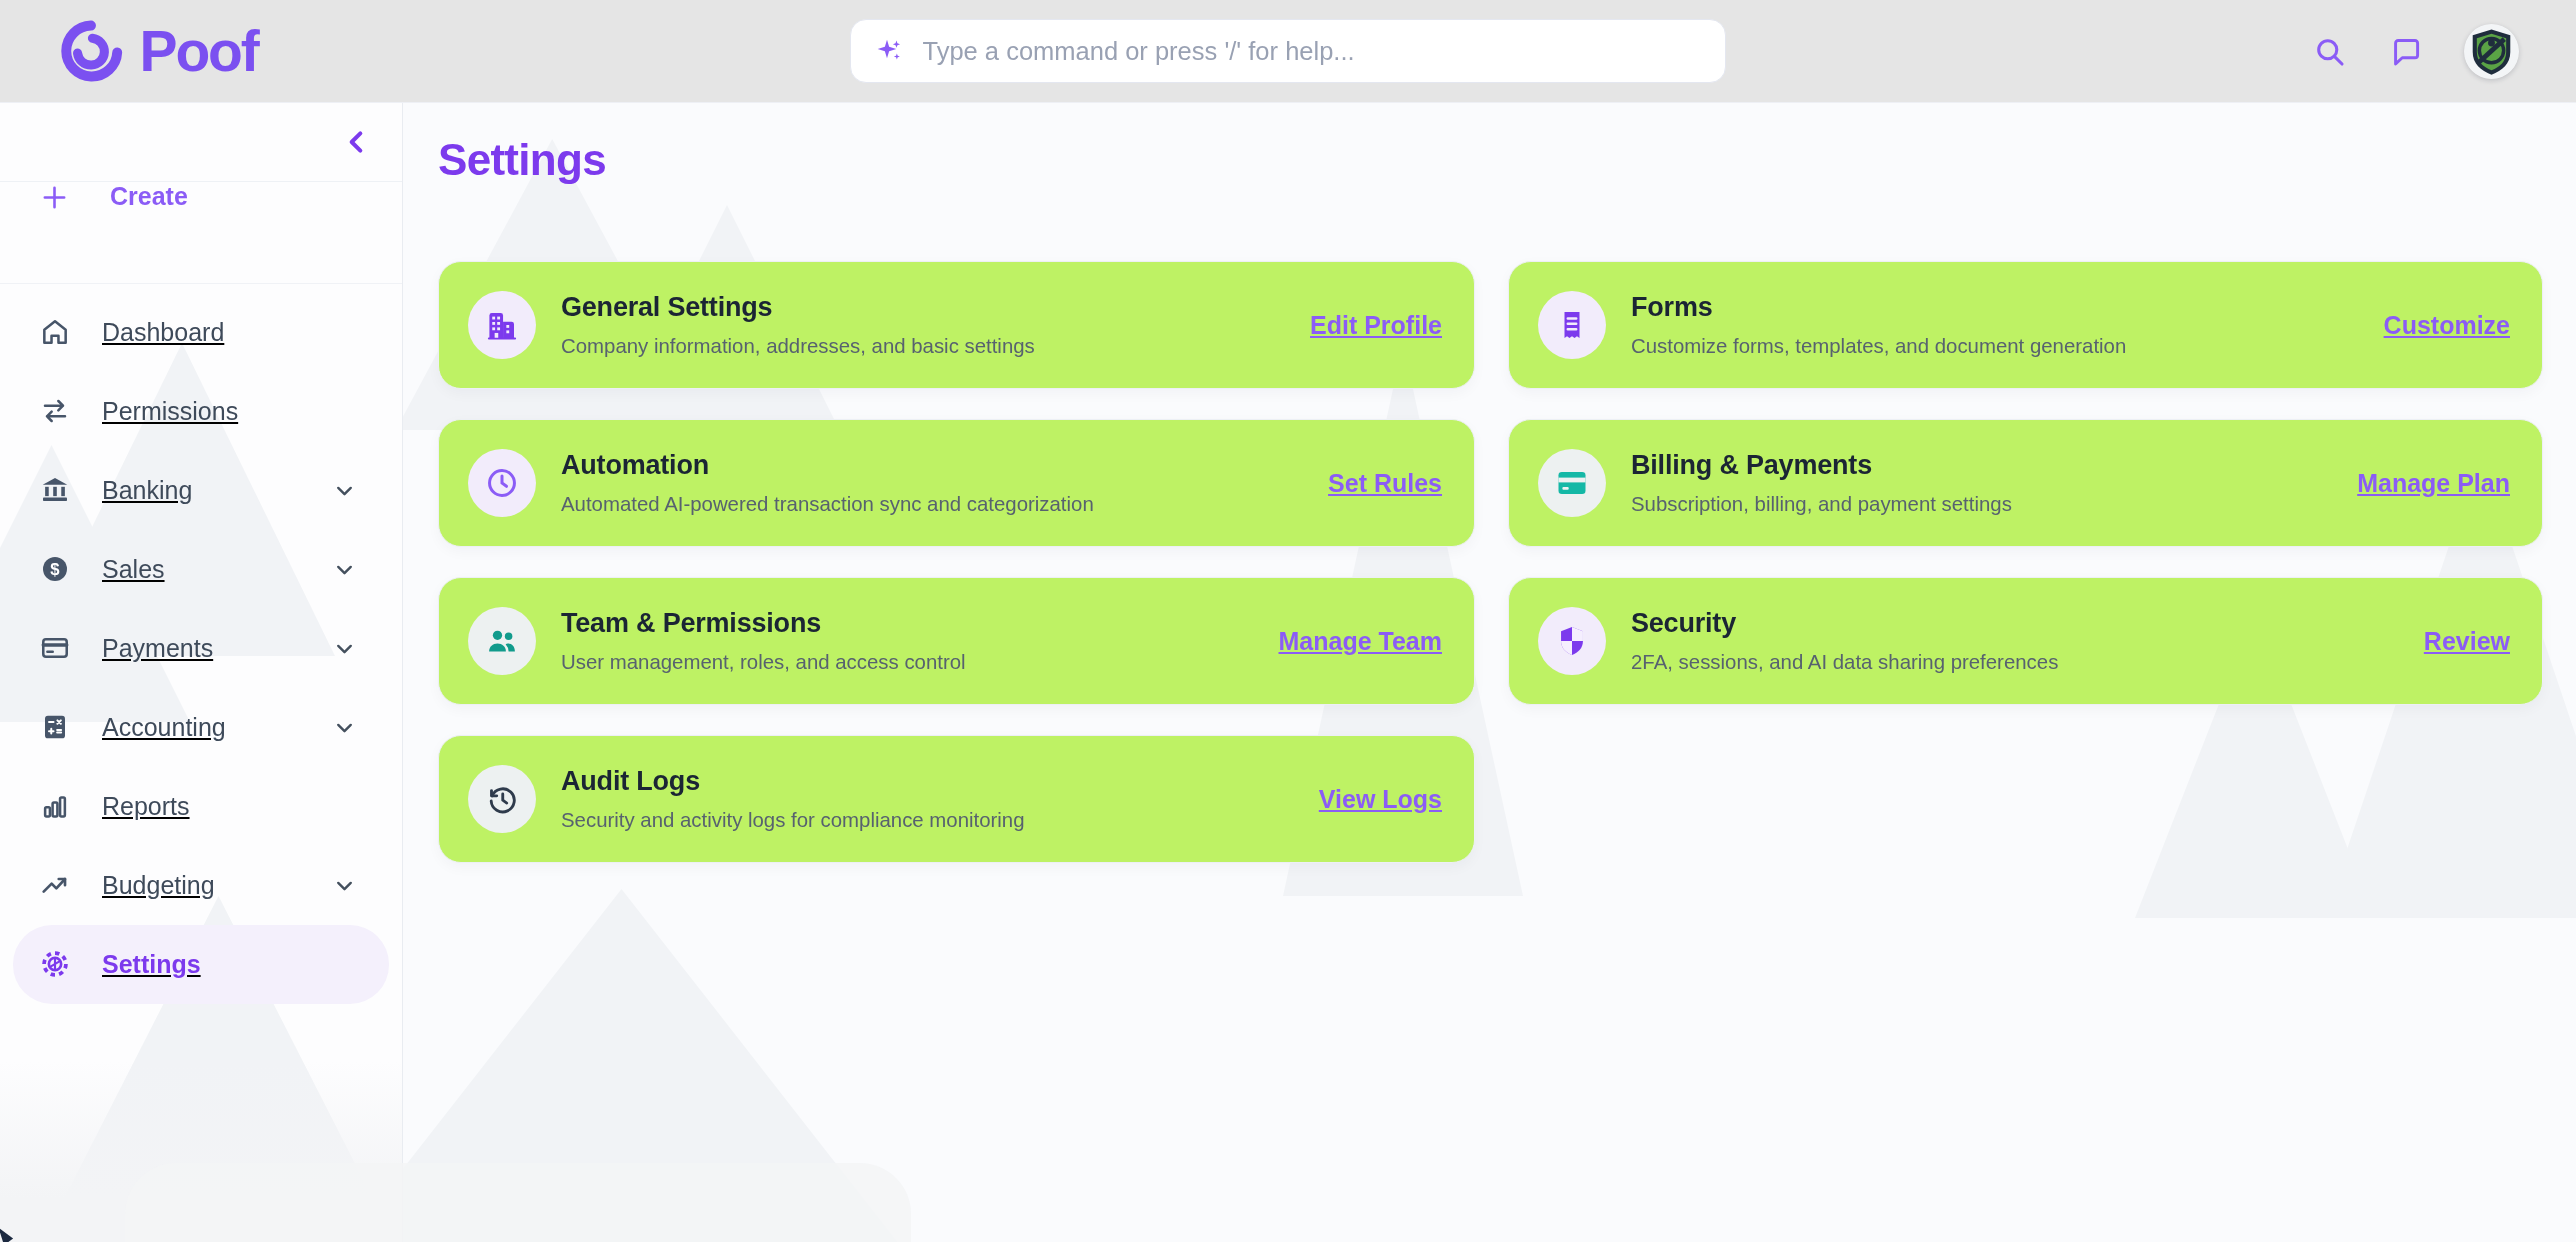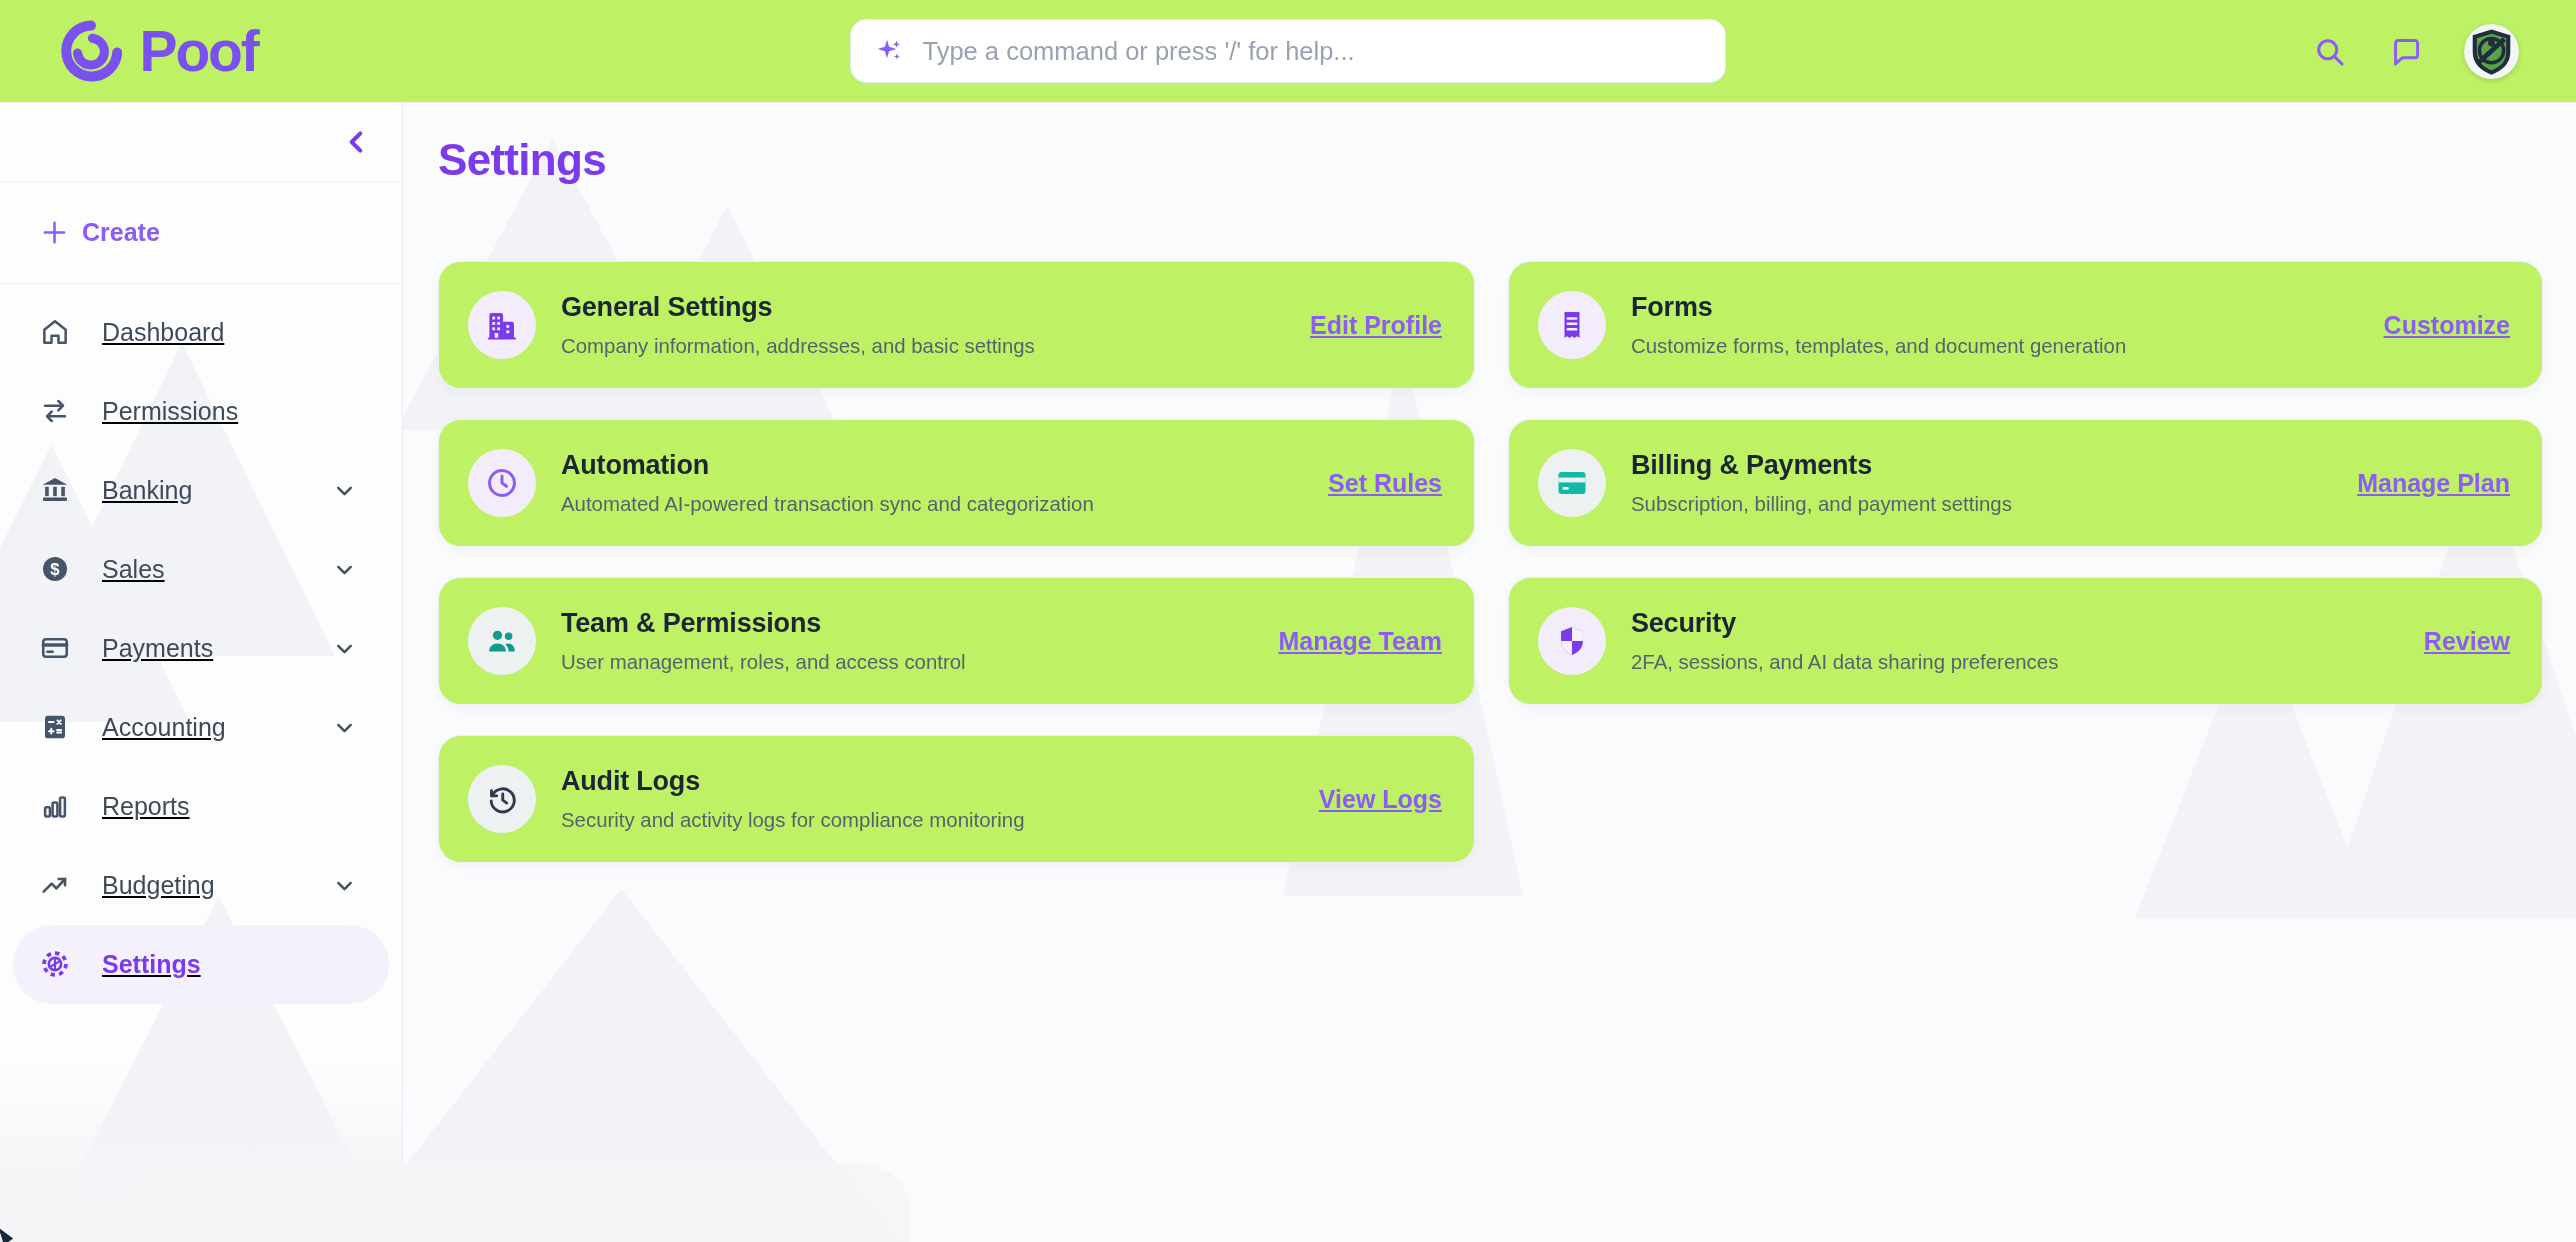--- a/index.html
+++ b/index.html
@@ -12,21 +12,21 @@
   :root{
     --violet:#7c3aed; --violet2:#8b5cf6; --logo:#7b50f0;
     --ink:#1b2534; --muted:#57626f; --navlabel:#3e4a5a; --iconc:#475569;
     --border:#edf0f5; --teal:#14b8a6; --teal2:#119b8c; --dark:#2f3b4c;
     --tint-purple:#f2ecfb; --tint-gray:#edf1f1;
   }
   svg{display:block;}
 
   
   .header{
-    height:103px; background:#bef264; border-bottom:1.5px solid #eef0f5;
+    height:103px; background:#e5e5e5; border-bottom:1.5px solid #eef0f5;
     display:flex; align-items:center; padding:0 57px; position:relative; z-index:6;
   }
   .logo{ display:flex; align-items:center; gap:14.6px; cursor:pointer; }
   .logo-swirl{ width:68px; height:68px; }
   .logo-text{ font-size:57px; font-weight:800; color:var(--logo); letter-spacing:-2.2px; }
   .cmdbar{
     position:absolute; left:50%; top:50%; transform:translate(-50%,-50%);
     width:876px; height:64px; background:#fff;
     border:1.5px solid #e4e7f0; border-radius:16px;
     display:flex; align-items:center; gap:17.5px; padding:16px 22px;
@@ -45,21 +45,21 @@
   .shell{ display:flex; height:1140px; position:relative; }
 
   
   .sidebar{
     width:403px; min-width:403px; background:#fdfdfe; border-right:1.5px solid #e9ecf1;
     position:relative; overflow:hidden; z-index:3;
   }
   .collapse-row{ height:79px; display:flex; align-items:center; justify-content:flex-end;
     padding-right:29px; border-bottom:1.5px solid #eef1f5; position:relative; z-index:2;}
   .collapse-btn{ width:32px; height:32px; cursor:pointer; }
-  .create-row{ height:102px; display:flex; align-items:center; padding-left:39px; gap:12px;
+  .create-row{ height:102px; display:flex; padding-left:39px; gap:40px;
     border-bottom:1.5px solid #f0f2f6; position:relative; z-index:2; cursor:pointer;}
   .create-row .plus{ width:31px; height:31px; }
   .create-label{ font-size:25px; font-weight:700; color:var(--violet2); }
   .nav{ padding:8.7px 13px 0; position:relative; z-index:2; }
   .nav-item{ height:79px; display:flex; align-items:center; padding:0 32px 0 26px; gap:31px;
     border-radius:39px; cursor:pointer;text-decoration:underline; }
   .nav-item .nicon{ width:32px; height:32px; flex:none; }
   .nav-item .nlabel{ font-size:25px; font-weight:500; color:var(--navlabel); }
   .nav-item .chev{ margin-left:auto; width:25px; height:25px; }
   .nav-item.active{ background:#f4f0fc; }

